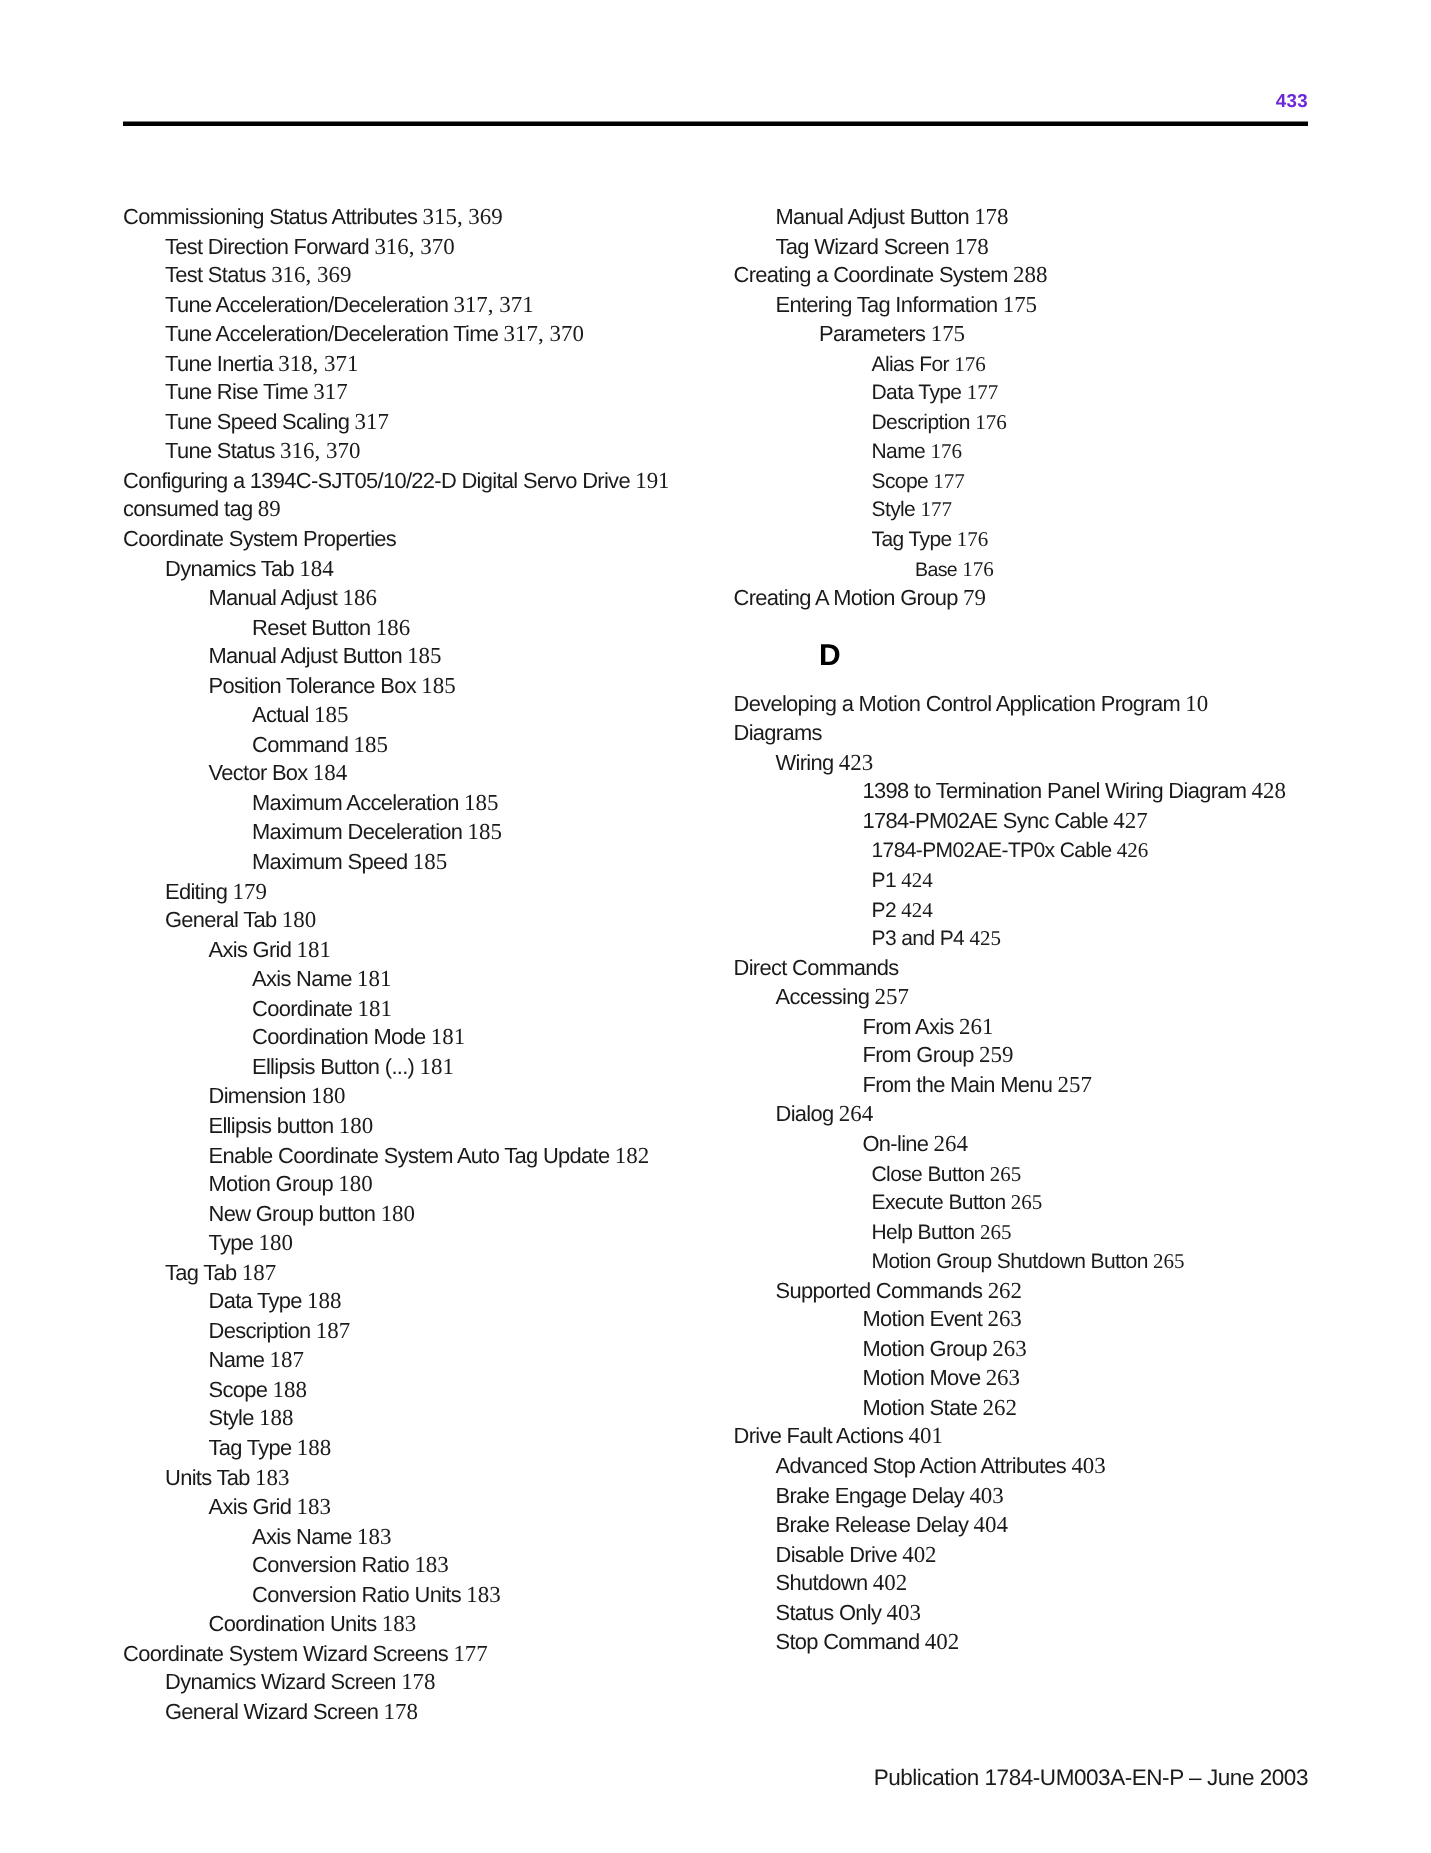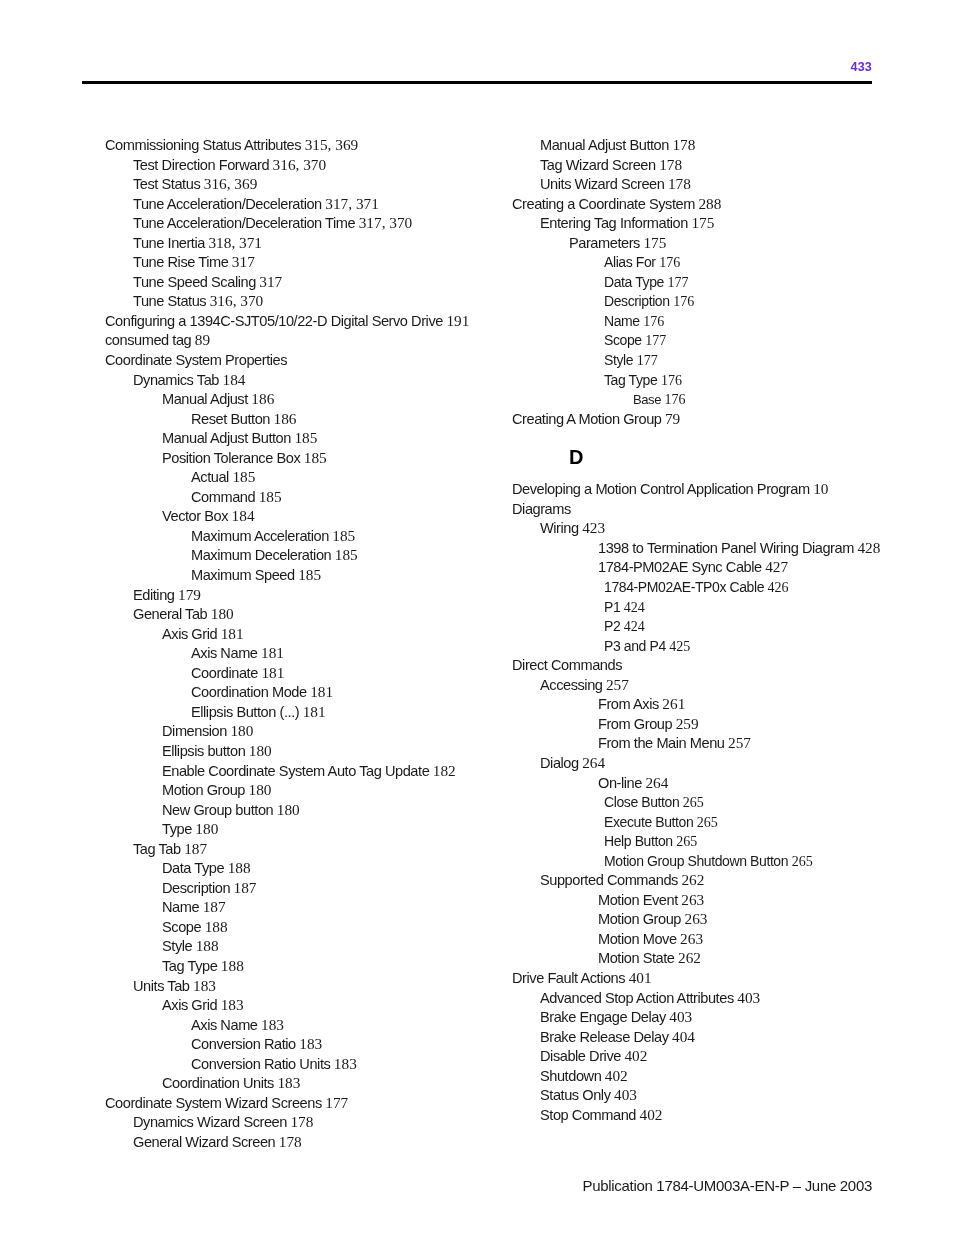--- a/index.html
+++ b/index.html
@@ -45,21 +45,20 @@
     background: #000000;
   }
 
   
   .columns {
     position: absolute;
     left: 0;
     top: 135px;
     width: 908px;
     height: 1000px;
-    margin-left: 23px;
   }
 
   .column {
     position: absolute;
     top: 0;
     width: 400px;
   }
 
   .column.left  { left: 82px; }
   .column.right { left: 489px; }
@@ -196,21 +195,20 @@
         <span class="entry lv3"><span class="t">Conversion Ratio Units</span><span class="n">183</span></span>
         <span class="entry lv2"><span class="t">Coordination Units</span><span class="n">183</span></span>
         <span class="entry lv0"><span class="t">Coordinate System Wizard Screens</span><span class="n">177</span></span>
         <span class="entry lv1"><span class="t">Dynamics Wizard Screen</span><span class="n">178</span></span>
         <span class="entry lv1"><span class="t">General Wizard Screen</span><span class="n">178</span></span>
       </div>
 
     <div class="column right" id="col-right">
         <span class="entry lv1"><span class="t">Manual Adjust Button</span><span class="n">178</span></span>
         <span class="entry lv1"><span class="t">Tag Wizard Screen</span><span class="n">178</span></span>
-        <span class="entry lv1"><span class="t">Units Wizard Screen</span><span class="n">178</span></span>
         <span class="entry lv0"><span class="t">Creating a Coordinate System</span><span class="n">288</span></span>
         <span class="entry lv1"><span class="t">Entering Tag Information</span><span class="n">175</span></span>
         <span class="entry lv2"><span class="t">Parameters</span><span class="n">175</span></span>
         <span class="entry lv4"><span class="t">Alias For</span><span class="n">176</span></span>
         <span class="entry lv4"><span class="t">Data Type</span><span class="n">177</span></span>
         <span class="entry lv4"><span class="t">Description</span><span class="n">176</span></span>
         <span class="entry lv4"><span class="t">Name</span><span class="n">176</span></span>
         <span class="entry lv4"><span class="t">Scope</span><span class="n">177</span></span>
         <span class="entry lv4"><span class="t">Style</span><span class="n">177</span></span>
         <span class="entry lv4"><span class="t">Tag Type</span><span class="n">176</span></span>

